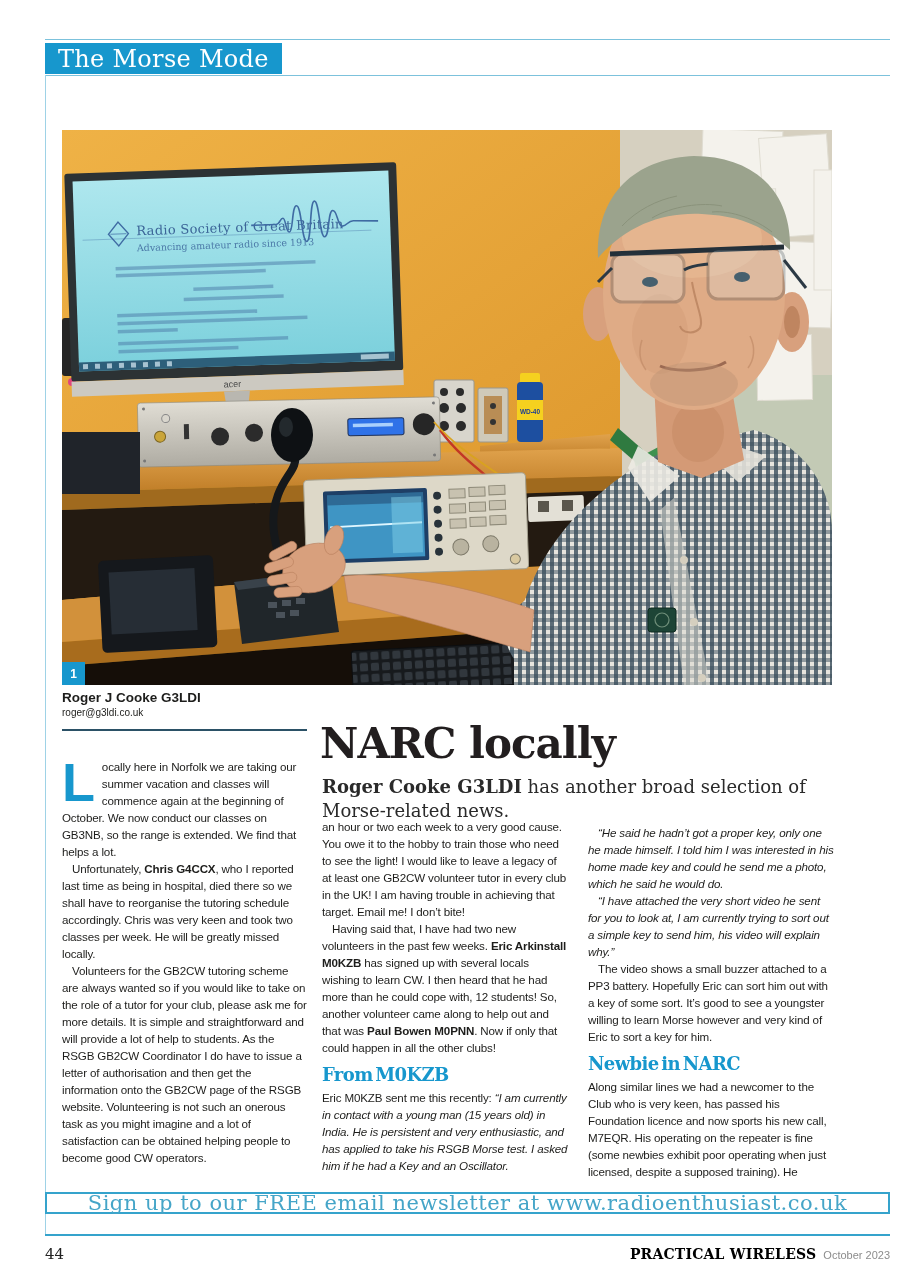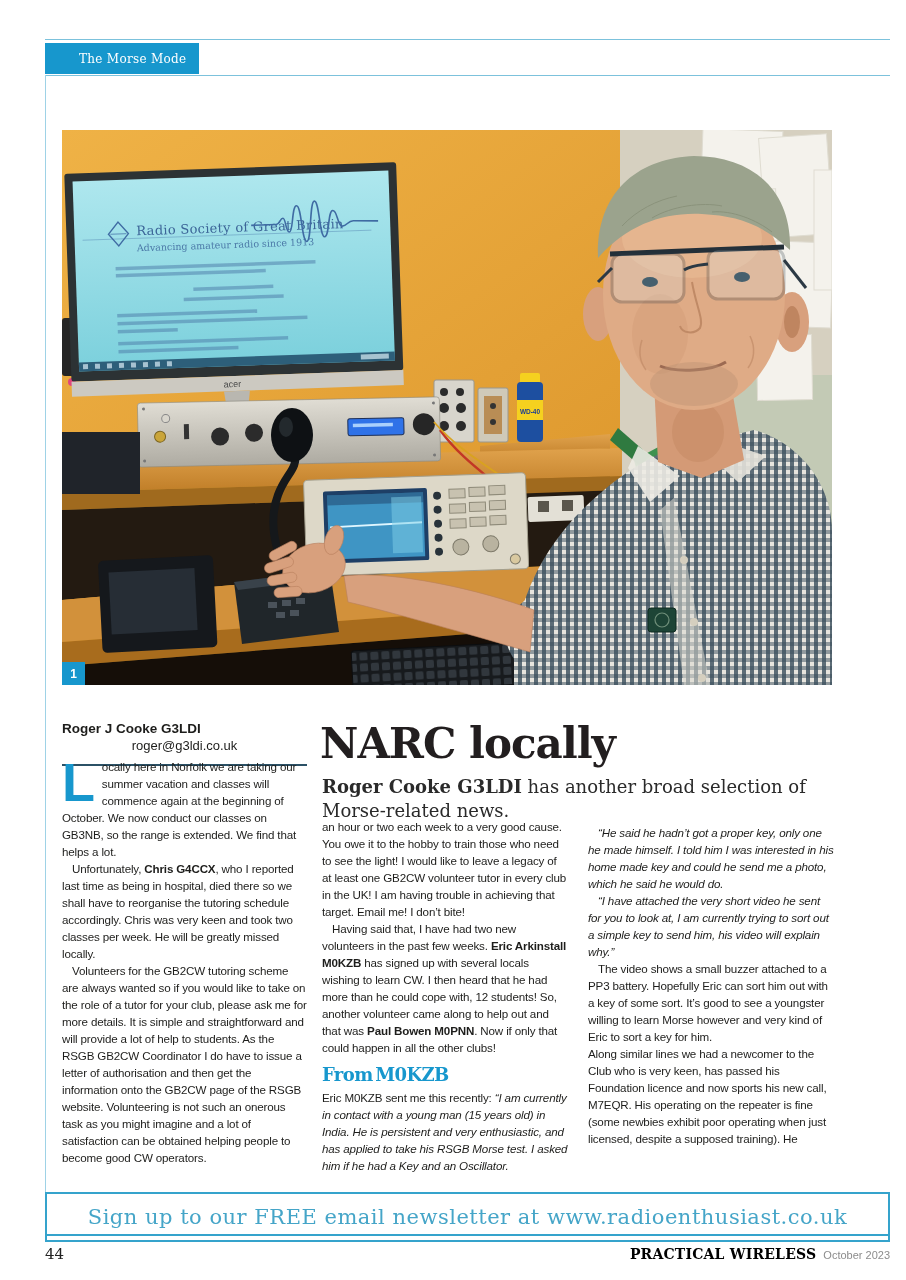--- a/index.html
+++ b/index.html
@@ -1,47 +1,47 @@
 <!DOCTYPE html>
 <html style="--accent: #1797cd; --banner: #45a5c8;"><head>
 <meta charset="utf-8">
 <style>
   html,body{margin:0;padding:0;background:#ffffff;}
   body{width:906px;height:1280px;position:relative;font-family:"Liberation Sans",sans-serif;color:#1d1d1b;overflow:hidden;}
   .abs{position:absolute;}
   
   .toprule{left:45px;top:39px;width:845px;height:1px;background:#7cc2dc;}
   .section-box{left:45px;top:43px;height:31px;padding:0 13px;display:flex;align-items:center;background:var(--accent);}
-  .section-box span{font-family:"DejaVu Serif","Liberation Serif",serif;font-size:12px;color:#ffffff;letter-spacing:.3px;margin-left:21px;}
+  .section-box span{font-family:"DejaVu Serif","Liberation Serif",serif;font-size:24px;color:#ffffff;letter-spacing:.3px;}
   .underrule{left:45px;top:75px;width:845px;height:1px;background:#7cc2dc;}
   .vrule{left:45px;top:75px;width:1px;height:1160px;background:#9ed2e6;}
   
   .photo{left:62px;top:130px;width:770px;height:555px;overflow:hidden;background:#e2a137;}
   .photo svg{display:block;width:770px;height:555px;}
   .fig-badge{left:0;bottom:0;width:23px;height:23px;background:var(--accent);color:#fff;font-size:12px;font-weight:bold;display:flex;align-items:center;justify-content:center;}
   
-  .byline{left:62px;top:721px;width:245px;line-height:1.25;}
+  .byline{left:62px;top:690px;width:245px;line-height:1.25;}
   .byline .name{font-weight:bold;font-size:13.5px;}
-  .byline .mail{font-size:13px;text-align:center;}
+  .byline .mail{font-size:10px;}
   .byline .rule{margin-top:10px;height:2px;background:#2b5166;width:245px;}
   
   .headline{left:320px;top:694px;width:520px;font-family:"DejaVu Serif","Liberation Serif",serif;font-weight:bold;font-size:42px;letter-spacing:-1px;color:#221e1f;line-height:1.05;}
   .standfirst{left:322px;top:757px;width:512px;font-family:"DejaVu Serif","Liberation Serif",serif;font-size:18px;line-height:1.32;color:#2a2a2a;}
   .standfirst strong{font-weight:bold;}
   
   .col{line-height:17px;font-size:11.6px;letter-spacing:-.15px;}
   .col p{margin:0;}
   .col p.ind{text-indent:10px;}
   .col h3{font-family:"DejaVu Serif","Liberation Serif",serif;color:var(--accent);font-size:18px;letter-spacing:-.6px;word-spacing:-3px;margin:9px 0 4px 0;line-height:1.1;}
   .col-left{left:62px;top:758px;width:245px;}
   .col-mid{left:322px;top:818px;width:247px;}
   .col-right{left:588px;top:824px;width:246px;}
   .dropcap{float:left;font-size:54px;line-height:.8;font-weight:bold;color:var(--accent);margin:3px 7px 0 0;}
   
-  .banner{left:45px;top:1192px;width:845px;height:50px;box-sizing:border-box;border:2px solid #35a3cc;display:flex;align-items:center;justify-content:center;}
+  .banner{left:45px;top:1192px;width:845px;height:22px;box-sizing:border-box;border:2px solid #35a3cc;display:flex;align-items:center;justify-content:center;}
   .banner span{font-family:"DejaVu Serif","Liberation Serif",serif;font-size:21px;letter-spacing:.5px;color:var(--banner);white-space:nowrap;}
   .bottomrule{left:45px;top:1234px;width:845px;height:2px;background:#35a3cc;}
   
   .footer{left:45px;top:1245px;width:845px;display:flex;justify-content:space-between;align-items:flex-start;}
   .footer .pageno{font-family:"DejaVu Serif","Liberation Serif",serif;font-size:15px;color:#222;}
   .footer .mag{font-family:"DejaVu Serif","Liberation Serif",serif;font-weight:bold;font-size:14px;color:#000000;letter-spacing:.2px;}
   .footer .issue{font-size:11px;color:#8c8c8c;margin-left:7px;}
 </style>
 </head>
 <body>
@@ -349,20 +349,21 @@
 <div class="abs col col-mid">
     <p><span>an hour or two each week to a very good cause. You owe it to the hobby to train those who need to see the light! I would like to leave a legacy of at least one GB2CW volunteer tutor in every club in the UK! I am having trouble in achieving that target. Email me! I don’t bite!</span></p>
     <p class="ind"><span>Having said that, I have had two new volunteers in the past few weeks. </span><span style="font-weight: bold;">Eric Arkinstall M0KZB</span><span> has signed up with several locals wishing to learn CW. I then heard that he had more than he could cope with, 12 students! So, another volunteer came along to help out and that was </span><span style="font-weight: bold;">Paul Bowen M0PNN</span><span>. Now if only that could happen in all the other clubs!</span></p>
     <h3>From M0KZB</h3>
     <p><span>Eric M0KZB sent me this recently: </span><span style="font-style: italic;">“I am currently in contact with a young man (15 years old) in India. He is persistent and very enthusiastic, and has applied to take his RSGB Morse test. I asked him if he had a Key and an Oscillator.</span></p>
   </div>
 <div class="abs col col-right">
     <p class="ind"><span style="font-style: italic;">“He said he hadn’t got a proper key, only one he made himself. I told him I was interested in his home made key and could he send me a photo, which he said he would do.</span></p>
     <p class="ind"><span style="font-style: italic;">“I have attached the very short video he sent for you to look at, I am currently trying to sort out a simple key to send him, his video will explain why.”</span></p>
     <p class="ind"><span>The video shows a small buzzer attached to a PP3 battery. Hopefully Eric can sort him out with a key of some sort. It’s good to see a youngster willing to learn Morse however and very kind of Eric to sort a key for him.</span></p>
+    <h3>Newbie in NARC</h3>
     <p><span>Along similar lines we had a newcomer to the Club who is very keen, has passed his Foundation licence and now sports his new call, M7EQR. His operating on the repeater is fine (some newbies exhibit poor operating when just licensed, despite a supposed training). He</span></p>
   </div>
 
 <div class="abs banner">
   <span>Sign up to our FREE email newsletter at www.radioenthusiast.co.uk</span>
 </div>
 <div class="abs bottomrule"></div>
 
 <div class="abs footer">
   <span class="pageno">44</span>

